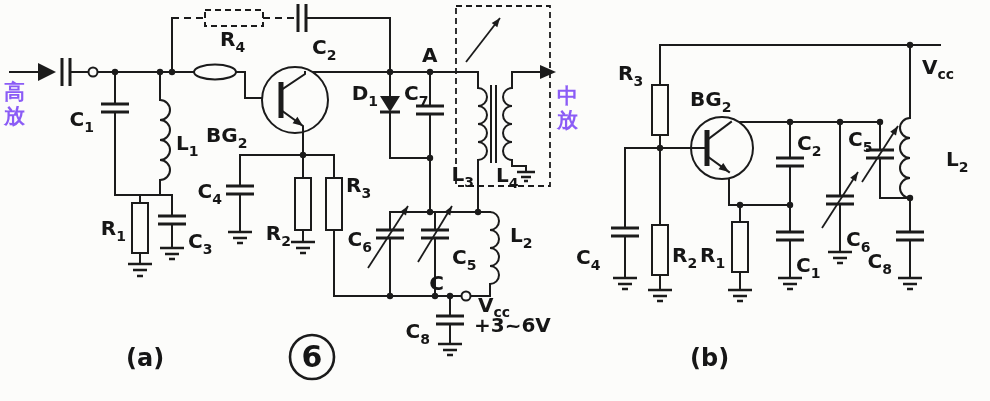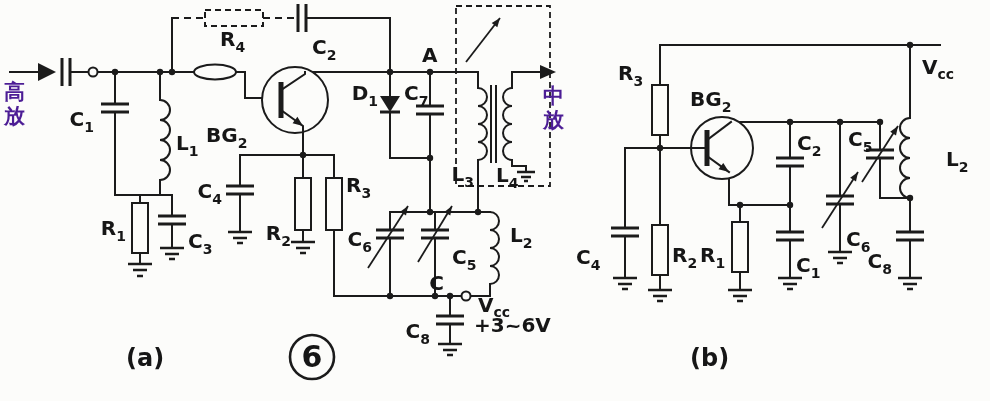--- a/index.html
+++ b/index.html
@@ -14,21 +14,21 @@
   .plate { stroke:#1b1b1b; stroke-width:3; fill:none; }
   .gnd   { stroke:#1b1b1b; stroke-width:2.6; fill:none; }
   .bar   { stroke:#1b1b1b; stroke-width:5; fill:none; }
   .dot   { fill:#1b1b1b; stroke:none; }
   .fill  { fill:#1b1b1b; stroke:none; }
   .lbl   { font-family:"DejaVu Sans", sans-serif; font-size:20px; font-weight:bold; fill:#161616; }
   .sub   { font-size:14px; }
   .cap   { font-family:"DejaVu Sans", sans-serif; font-size:24px; font-weight:bold; fill:#161616; }
   .fig   { font-family:"DejaVu Sans", sans-serif; font-size:30px; font-weight:bold; fill:#161616; }
   .cjk   { position:absolute; width:26px; font-size:21px; font-weight:bold; line-height:1.15;
-           color:#4c1d95; word-break:break-all; font-family:"DejaVu Sans", sans-serif; }
+           color:#8b5cf6; word-break:break-all; font-family:"DejaVu Sans", sans-serif; }
 </style>
 </head>
 <body>
 
 <div id="page">
 
 <svg width="990" height="401" viewBox="0 0 990 401">
 
   <g>
 
@@ -266,15 +266,15 @@
     <text class="lbl" x="848" y="146"><tspan>C</tspan><tspan class="sub" dy="6">5</tspan></text>
     <text class="lbl" x="846" y="246"><tspan>C</tspan><tspan class="sub" dy="6">6</tspan></text>
     <text class="lbl" x="892" y="268" text-anchor="end"><tspan>C</tspan><tspan class="sub" dy="6">8</tspan></text>
     <text class="lbl" x="946" y="166"><tspan>L</tspan><tspan class="sub" dy="6">2</tspan></text>
     <text class="lbl" x="922" y="74"><tspan>V</tspan><tspan class="sub" dy="5">cc</tspan></text>
     <text class="cap" x="690" y="366">(b)</text>
   </g>
 </svg>
 
 <div class="cjk" style="left:4px;top:80px">高放</div>
-<div class="cjk" style="left:543px;top:84px">中放</div>
+<div class="cjk" style="left:557px;top:84px">中放</div>
 
 </div>
 
 </body></html>

